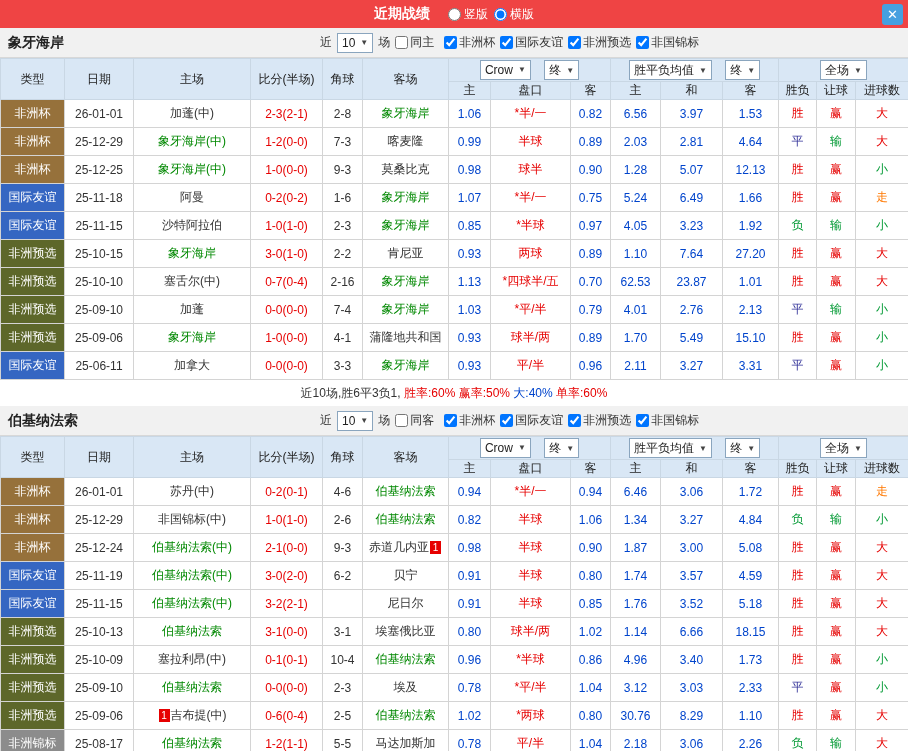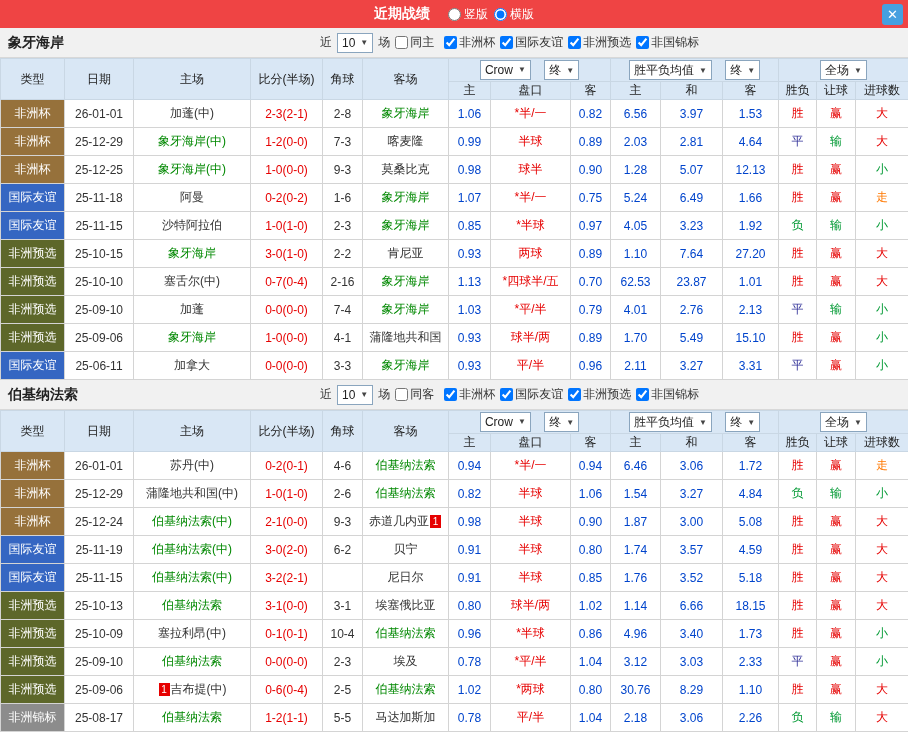--- a/index.html
+++ b/index.html
@@ -331,20 +331,21 @@
     <td class="c-odd">0.96</td>
     <td class="c-avg">2.11</td>
     <td class="c-avg">3.27</td>
     <td class="c-avg">3.31</td>
     <td class="c-res" style="color: rgb(51, 51, 153);">平</td>
     <td class="c-res" style="color: rgb(230, 0, 0);">赢</td>
     <td class="c-res" style="color: rgb(0, 153, 51);">小</td>
   </tr>
       </tbody>
   </table>
+  <div class="summary"><span style="color: rgb(51, 51, 51);">近10场,胜6平3负1, </span><span style="color: rgb(230, 0, 0);">胜率:60% </span><span style="color: rgb(230, 0, 0);">赢率:50% </span><span style="color: rgb(0, 68, 204);">大:40% </span><span style="color: rgb(230, 0, 0);">单率:60%</span></div>
 </div>
 
 <div>
   <div class="section-bar">
     <span class="team-name">伯基纳法索</span>
     <div class="filter">
       <span>近</span>
       <span class="sel">
         <span>10</span>
         <span class="arr">▼</span>
@@ -453,28 +454,28 @@
     <td class="c-avg">6.46</td>
     <td class="c-avg">3.06</td>
     <td class="c-avg">1.72</td>
     <td class="c-res" style="color: rgb(230, 0, 0);">胜</td>
     <td class="c-res" style="color: rgb(230, 0, 0);">赢</td>
     <td class="c-res" style="color: rgb(255, 120, 0);">走</td>
   </tr>
         <tr>
     <td class="c-type" style="background: rgb(150, 113, 59);">非洲杯</td>
     <td class="c-date">25-12-29</td>
-    <td class="c-team"><span>蒲隆地共和国(中)</span></td>
+    <td class="c-team"><span>非国锦标(中)</span></td>
     <td class="c-score">1-0(1-0)</td>
     <td class="c-corner">2-6</td>
     <td class="c-team"><span class="team-focus">伯基纳法索</span></td>
     <td class="c-odd">0.82</td>
     <td class="c-hcap">半球</td>
     <td class="c-odd">1.06</td>
-    <td class="c-avg">1.54</td>
+    <td class="c-avg">1.34</td>
     <td class="c-avg">3.27</td>
     <td class="c-avg">4.84</td>
     <td class="c-res" style="color: rgb(0, 153, 51);">负</td>
     <td class="c-res" style="color: rgb(0, 153, 51);">输</td>
     <td class="c-res" style="color: rgb(0, 153, 51);">小</td>
   </tr>
         <tr>
     <td class="c-type" style="background: rgb(150, 113, 59);">非洲杯</td>
     <td class="c-date">25-12-24</td>
     <td class="c-team"><span class="team-focus">伯基纳法索(中)</span></td>

